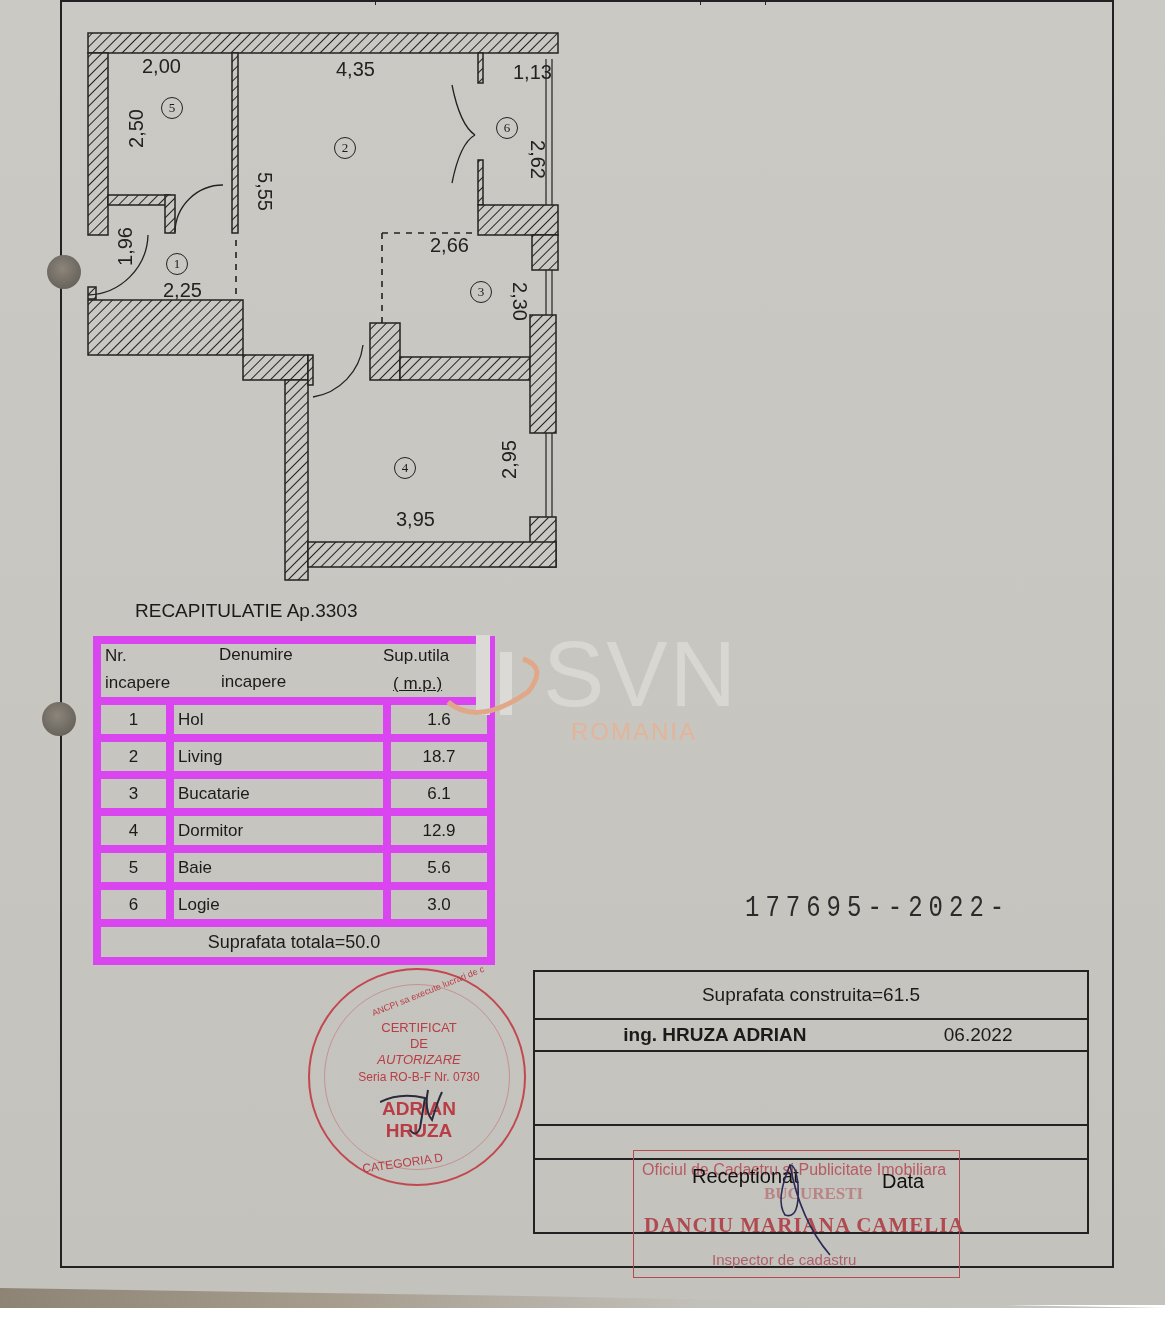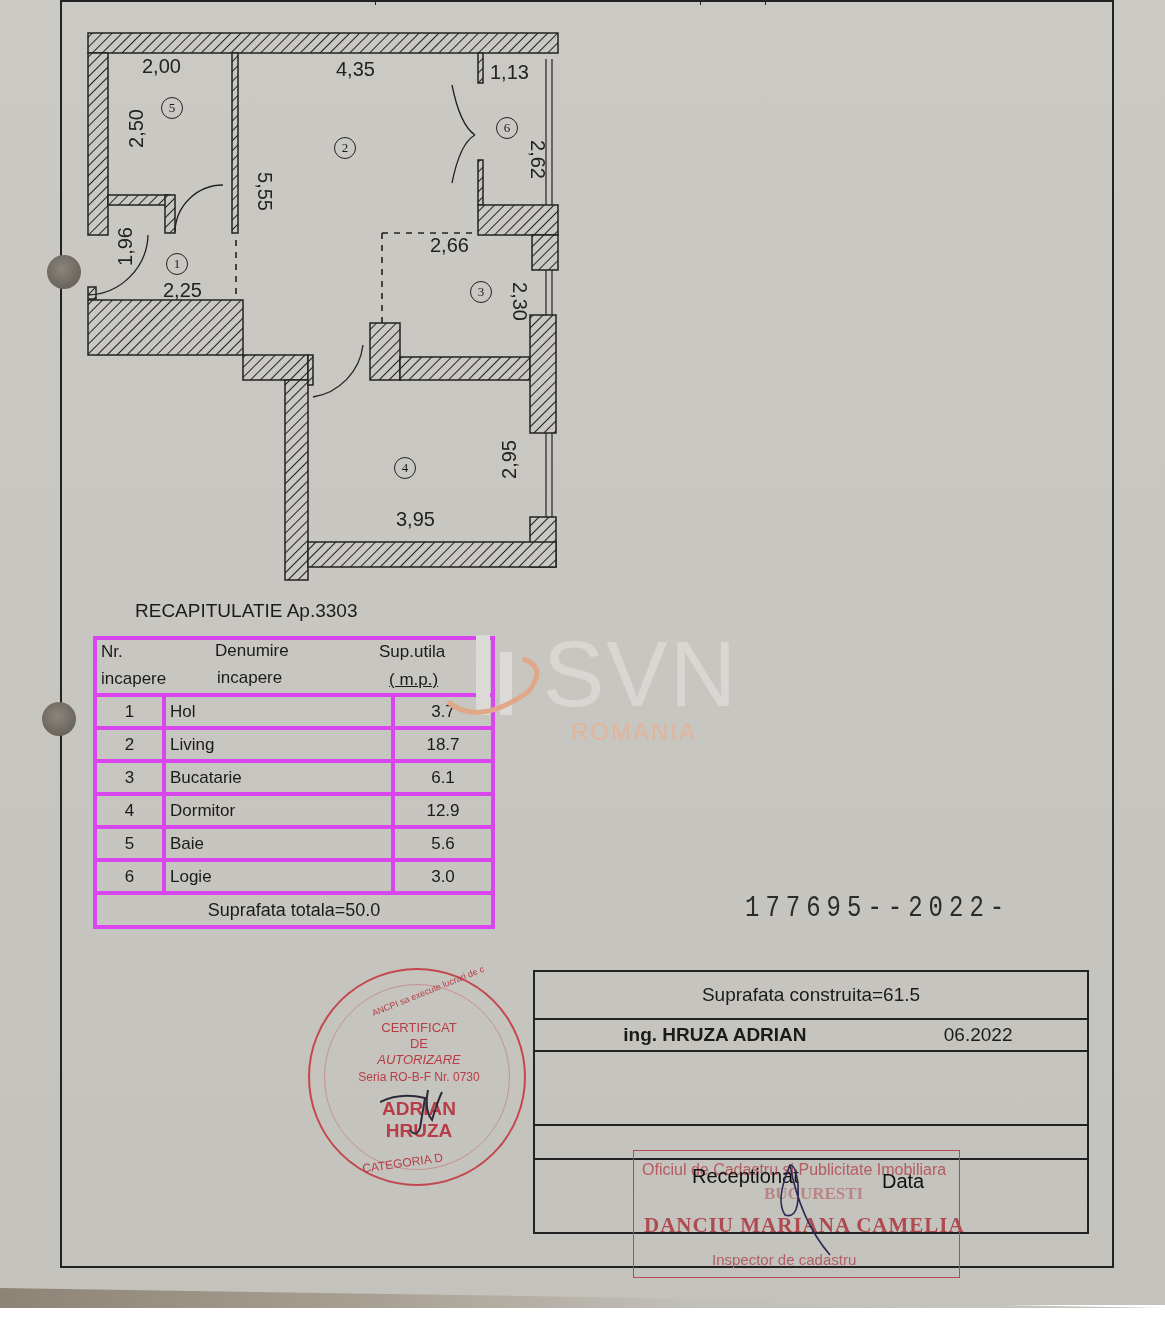--- a/index.html
+++ b/index.html
@@ -10,21 +10,21 @@
   .top-rule{position:absolute;top:0;height:4px;border-top:2px solid #222;}
   .top-tick{position:absolute;top:0;width:0;height:5px;border-left:1.5px solid #222;}
   .punch{position:absolute;width:34px;height:34px;border-radius:50%;background:radial-gradient(circle at 45% 40%,#8b857c,#5c574f);}
   svg.plan{position:absolute;left:80px;top:25px;}
   .dim{position:absolute;font-size:20px;color:#222;white-space:nowrap;}
   .rot{transform:rotate(90deg);transform-origin:center;}
   .rotn{transform:rotate(-90deg);transform-origin:center;}
   .room-num{position:absolute;width:20px;height:20px;border:1.5px solid #222;border-radius:50%;font-size:13px;line-height:20px;text-align:center;font-family:"Liberation Serif",serif;}
   .recap-title{position:absolute;left:135px;top:600px;font-size:19px;}
   table.recap{position:absolute;left:93px;top:636px;width:402px;border-collapse:collapse;font-size:17px;}
-  table.recap td{border:4px solid #d946ef;padding:0 4px;height:29px;}
+  table.recap td{border:8px solid #d946ef;padding:0 4px;height:29px;}
   table.recap tr.hdr td{height:53px;vertical-align:top;}
   .watermark{position:absolute;left:438px;top:622px;width:300px;height:125px;pointer-events:none;}
   .wm-svn{position:absolute;left:105px;top:0;font-size:92px;color:#dcdad6;letter-spacing:2px;opacity:.85;}
   .wm-rom{position:absolute;left:133px;top:96px;font-size:24px;color:#e2b59b;letter-spacing:2px;}
   .reg-number{position:absolute;left:745px;top:895px;font-family:"Liberation Mono",monospace;font-size:24px;letter-spacing:6px;color:#2b2b2b;transform:scaleY(1.2);}
   .stamp{position:absolute;left:308px;top:968px;width:218px;height:218px;border:2px solid #c3474f;border-radius:50%;box-sizing:border-box;color:#b83d46;}
   .stamp .inner{position:absolute;left:14px;top:14px;width:186px;height:186px;border:1px solid rgba(195,71,79,.4);border-radius:50%;box-sizing:border-box;}
   .stamp .line{position:absolute;left:0;width:218px;text-align:center;font-size:13px;}
   .stamp .big{font-size:19px;font-weight:bold;}
   .stamp .ring{position:absolute;font-size:10px;}
@@ -113,21 +113,21 @@
     <line x1="156" y1="215" x2="156" y2="275"></line>
     <line x1="302" y1="208" x2="398" y2="208"></line>
     <line x1="302" y1="208" x2="302" y2="298"></line>
   </g>
 </svg>
 
 <div class="dim" style="left:142px;top:55px;">2,00</div>
 <div class="dim rotn" style="left:117px;top:117px;">2,50</div>
 <div class="dim" style="left:336px;top:58px;">4,35</div>
 <div class="dim rot" style="left:245px;top:180px;">5,55</div>
-<div class="dim" style="left:490px;top:61px;text-align:center;">1,13</div>
+<div class="dim" style="left:513px;top:61px;text-align:center;">1,13</div>
 <div class="dim rot" style="left:518px;top:148px;">2,62</div>
 <div class="dim rotn" style="left:106px;top:235px;">1,96</div>
 <div class="dim" style="left:163px;top:279px;">2,25</div>
 <div class="dim" style="left:430px;top:234px;">2,66</div>
 <div class="dim rot" style="left:500px;top:290px;">2,30</div>
 <div class="dim rotn" style="left:490px;top:448px;">2,95</div>
 <div class="dim" style="left:396px;top:508px;">3,95</div>
 
 <div class="room-num" style="left:166px;top:253px;">1</div>
 <div class="room-num" style="left:334px;top:137px;">2</div>
@@ -146,21 +146,21 @@
       <span style="position:absolute;left:4px;top:29px;">incapere</span>
       <span style="position:absolute;left:118px;top:1px;">Denumire</span>
       <span style="position:absolute;left:120px;top:28px;">incapere</span>
       <span style="position:absolute;left:282px;top:2px;">Sup.utila</span>
       <span style="position:absolute;left:292px;top:30px;text-decoration:underline;">( m.p.)</span>
     </td>
   </tr>
   <tr>
     <td style="width:57px;text-align:center;">1</td>
     <td>Hol</td>
-    <td style="width:88px;text-align:center;">3.7</td>
+    <td style="width:88px;text-align:center;">1.6</td>
   </tr>
   <tr>
     <td style="text-align:center;">2</td>
     <td>Living</td>
     <td style="text-align:center;">18.7</td>
   </tr>
   <tr>
     <td style="text-align:center;">3</td>
     <td>Bucatarie</td>
     <td style="text-align:center;">6.1</td>

